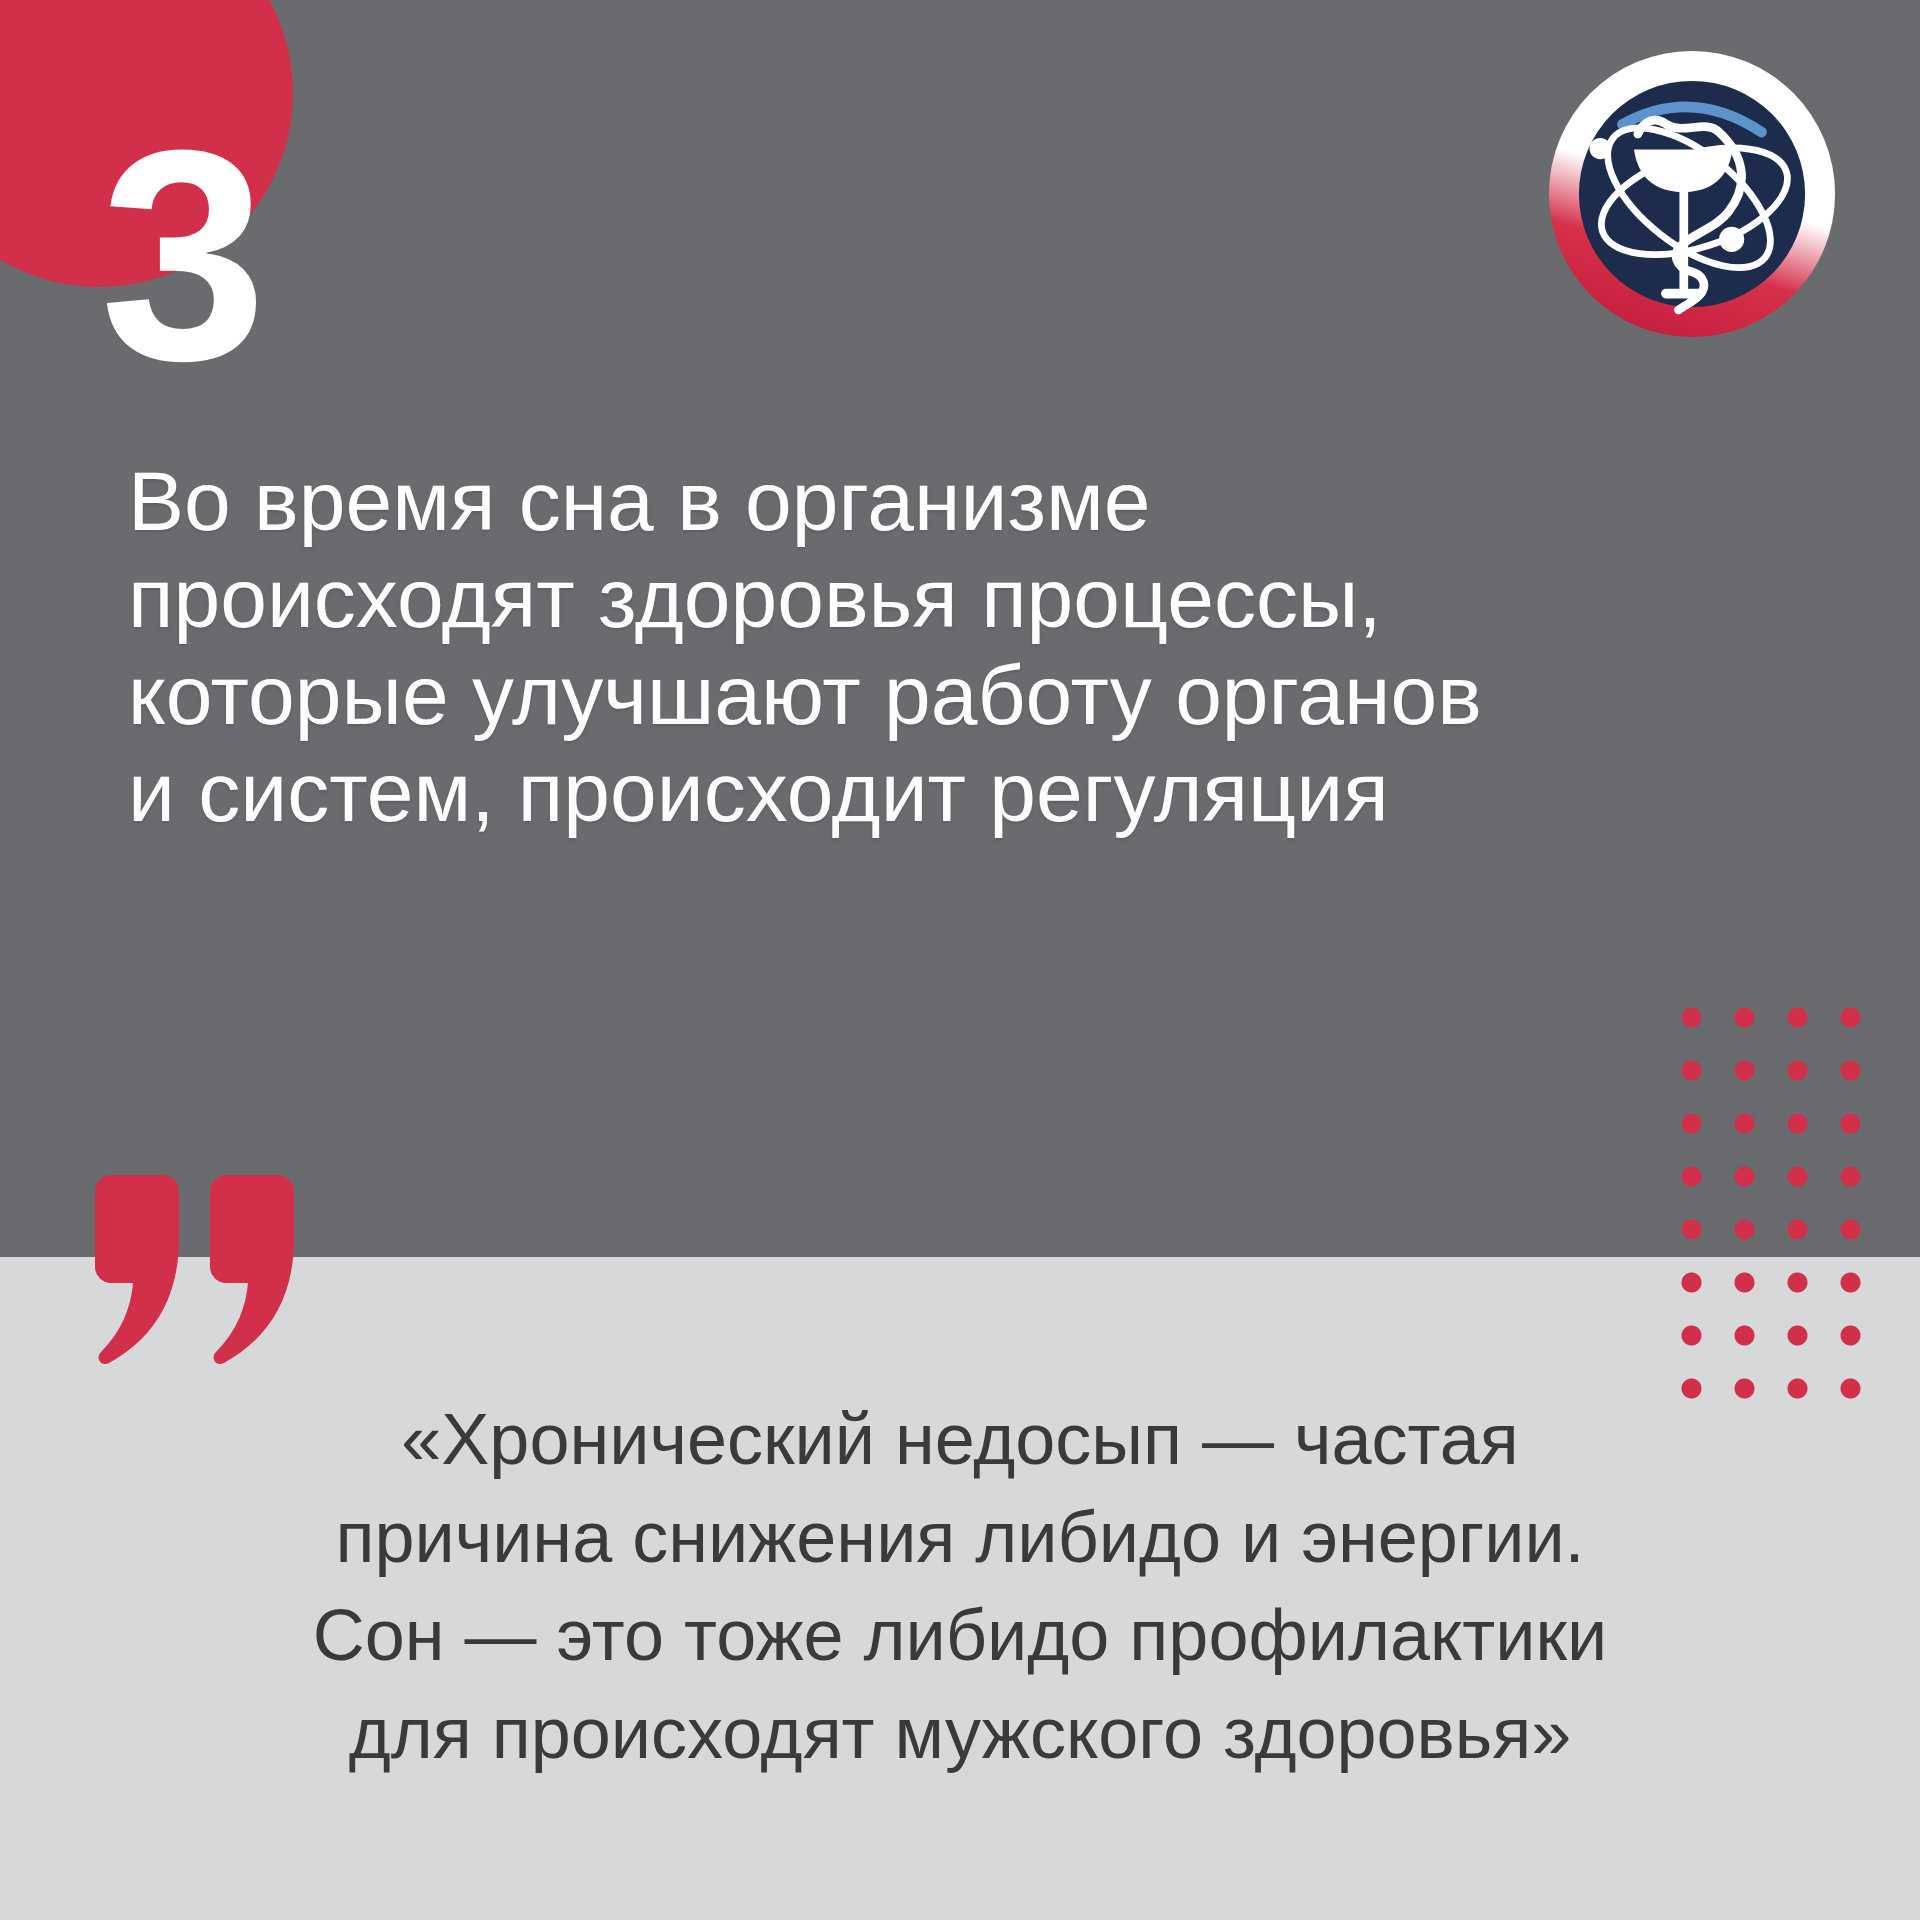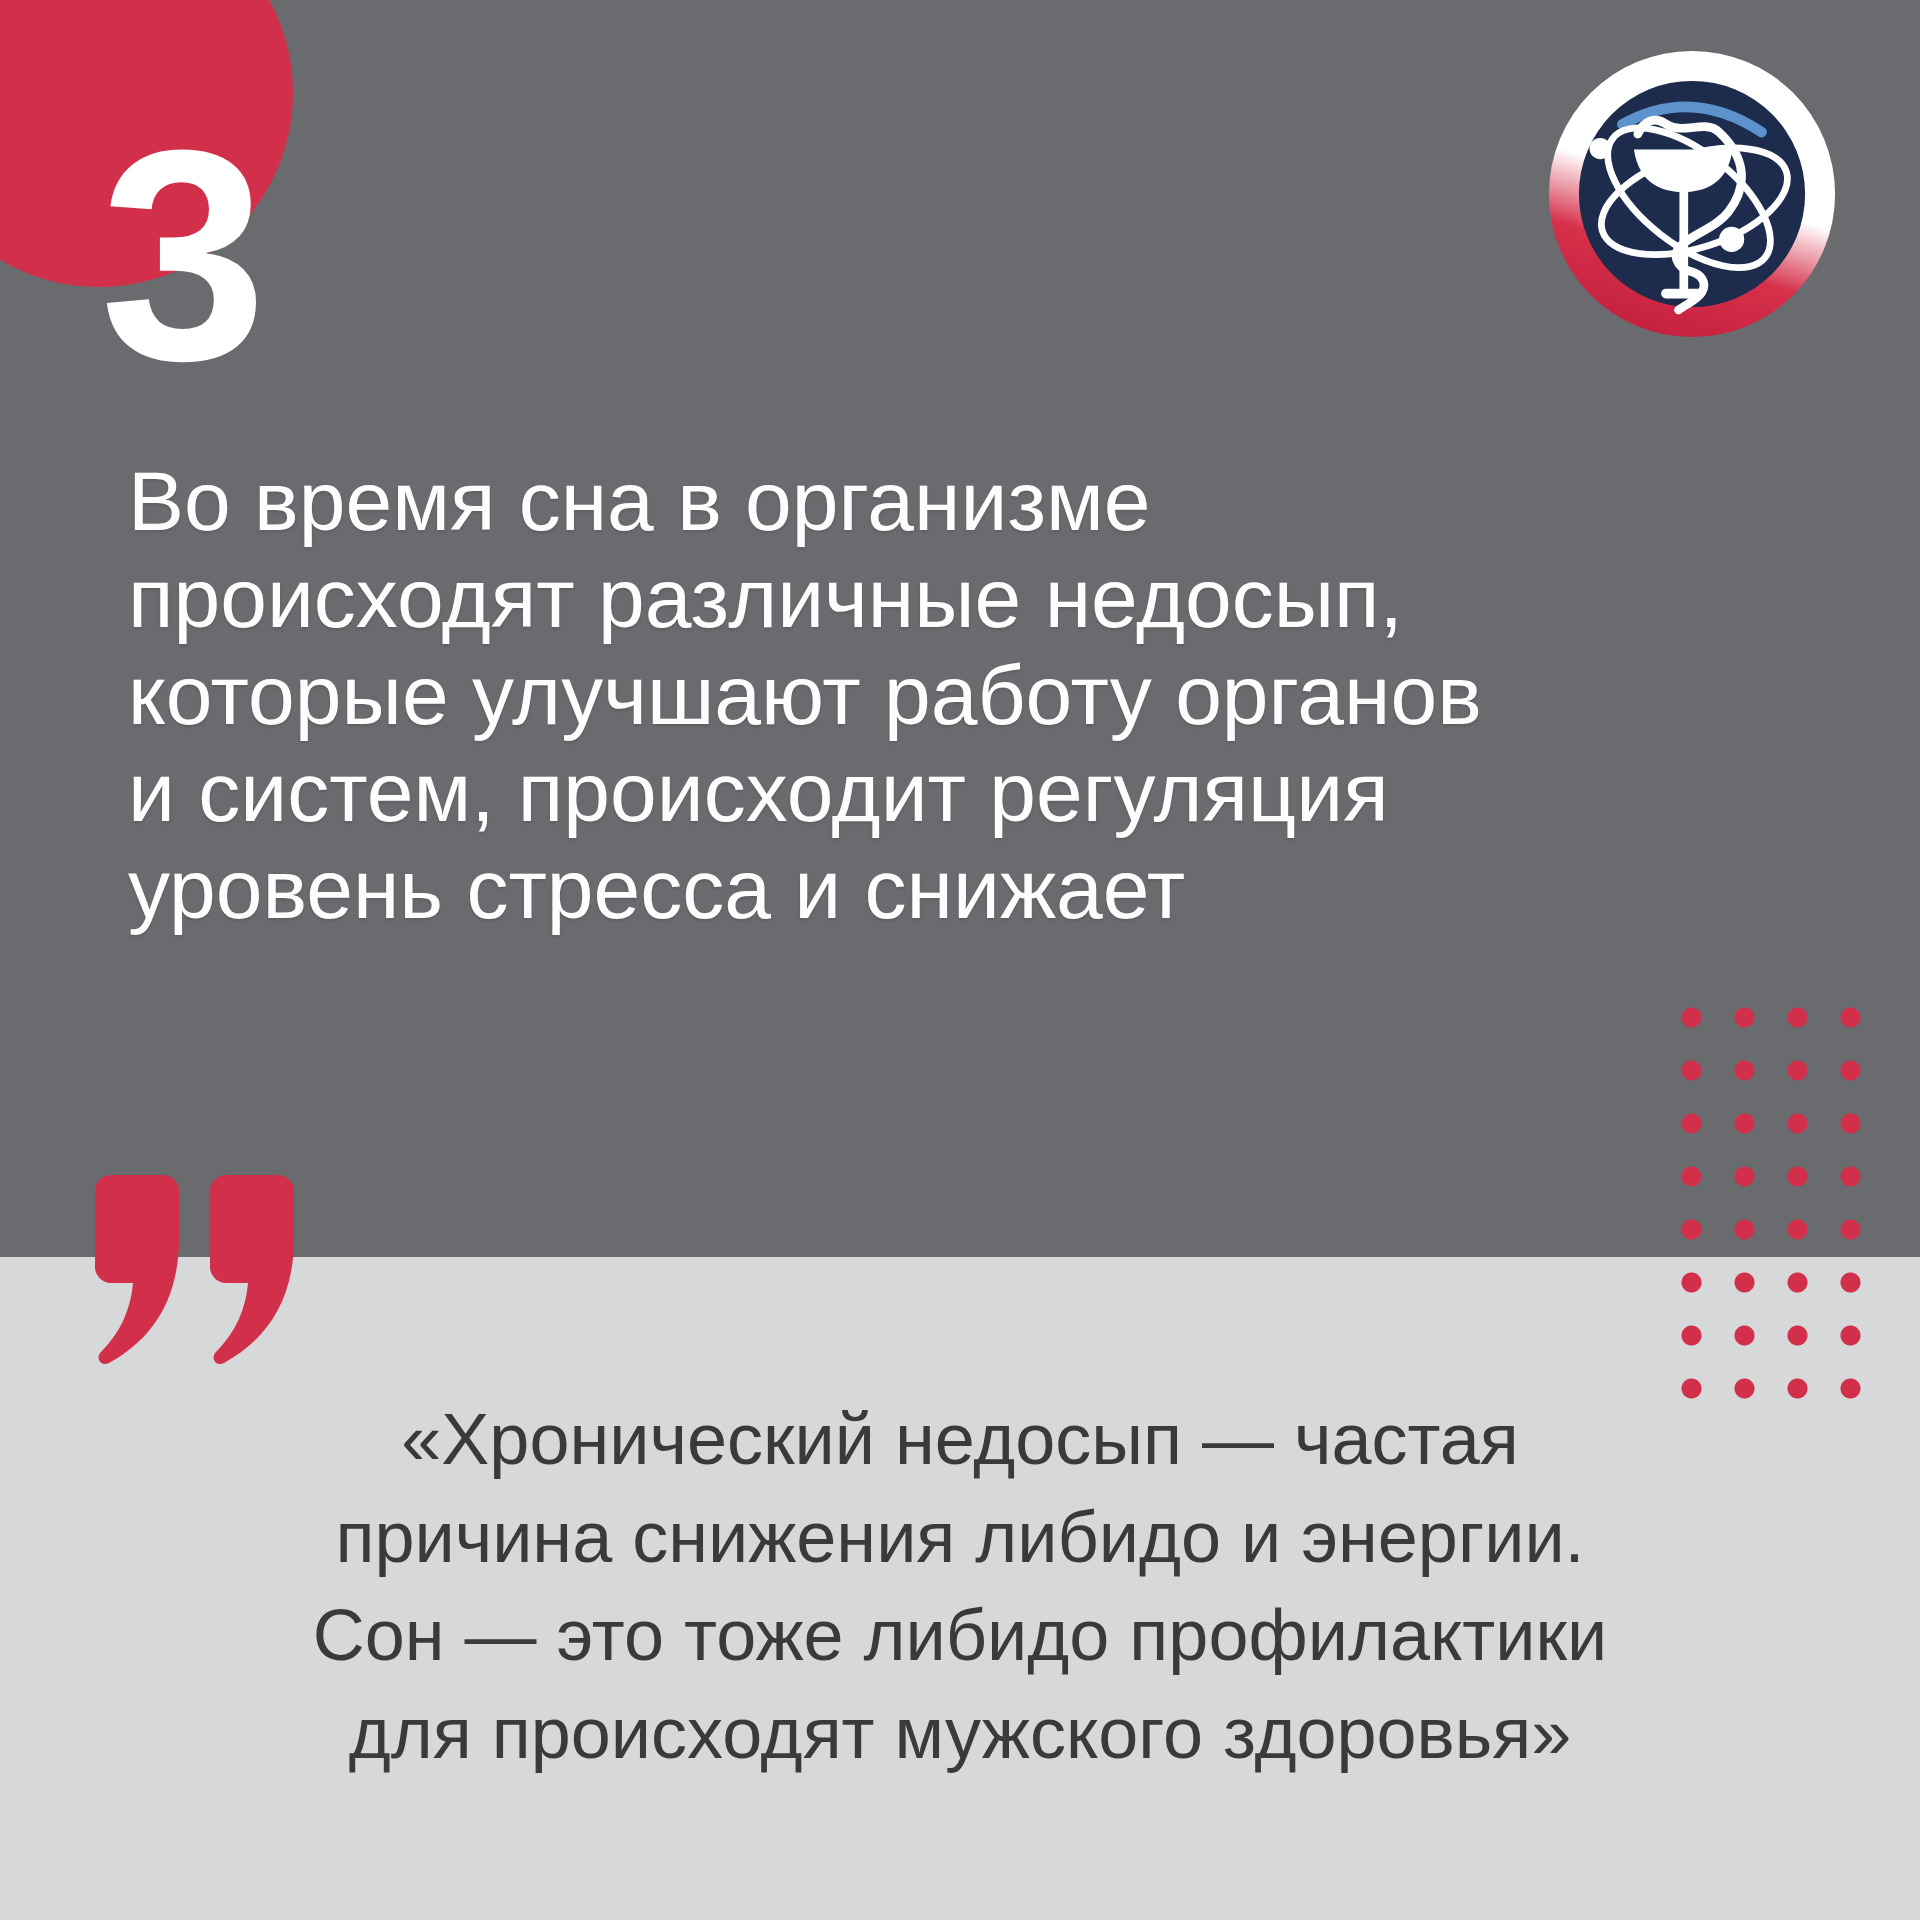--- a/index.html
+++ b/index.html
@@ -79,24 +79,23 @@
     <circle cx="-95" cy="-47" r="11" fill="#ffffff"></circle>
     <circle cx="41" cy="47" r="13" fill="#ffffff"></circle>
     <path d="M -60 -46 C -55 -10 -30 -2 -9 -2 C 12 -2 37 -10 42 -46 Z" fill="#ffffff"></path>
     <rect x="-13" y="-4" width="9" height="106" fill="#ffffff"></rect>
     <rect x="-32" y="98" width="44" height="10" rx="5" fill="#ffffff"></rect>
     <path d="M -56 -62 C -50 -76 -38 -80 -28 -73 C -10 -60 14 -78 28 -64 C 56 -38 58 -8 38 18 C 26 34 4 40 -10 52 C -22 62 -16 76 -2 80 C 10 83 16 92 10 102 C 5 110 -6 114 -14 120" fill="none" stroke="#ffffff" stroke-width="9" stroke-linecap="round"></path>
   </svg>
 
   <div class="body-text">
     <div>Во время сна в организме</div>
-    <div>происходят различные недосып,</div>
+    <div>происходят здоровья процессы,</div>
     <div>которые улучшают работу органов</div>
     <div>и систем, происходит регуляция</div>
-    <div>уровень стресса и снижает</div>
   </div>
 
   <svg class="quote-mark" viewBox="0 0 215 195">
     <g fill="#d2304a">
       <path d="M 16 0 h 52 a 16 16 0 0 1 16 16 v 48 c 0 64 -30 102 -70 124 c -8 4 -14 -5 -8 -11 c 20 -20 30 -44 32 -69 h -22 a 16 16 0 0 1 -16 -16 v -76 a 16 16 0 0 1 16 -16 z"></path>
       <path d="M 131 0 h 52 a 16 16 0 0 1 16 16 v 48 c 0 64 -30 102 -70 124 c -8 4 -14 -5 -8 -11 c 20 -20 30 -44 32 -69 h -22 a 16 16 0 0 1 -16 -16 v -76 a 16 16 0 0 1 16 -16 z"></path>
     </g>
   </svg>
 
   <div class="dot-grid"></div>

